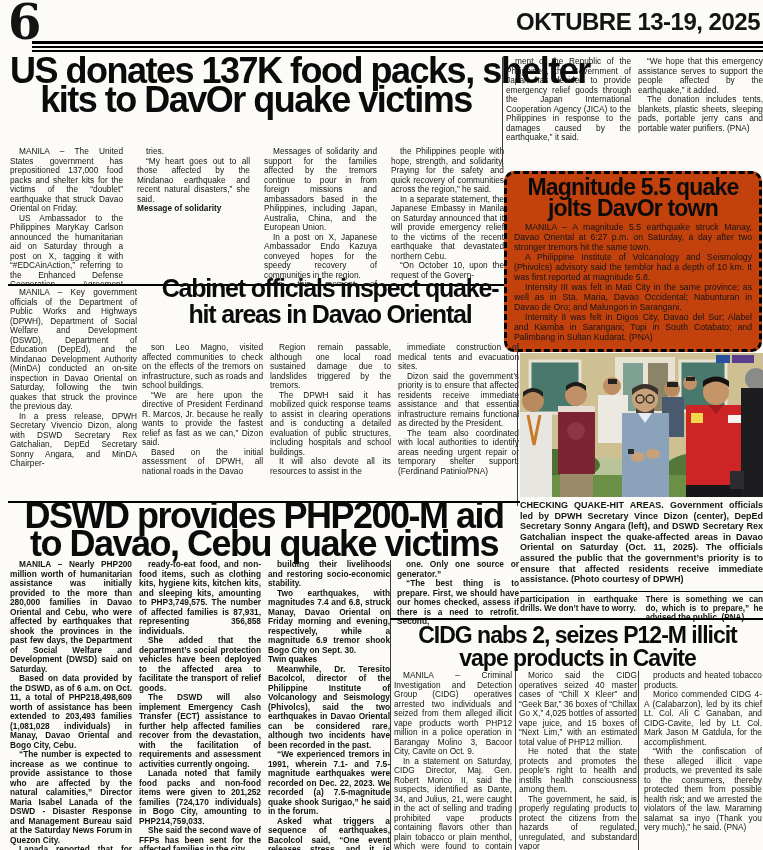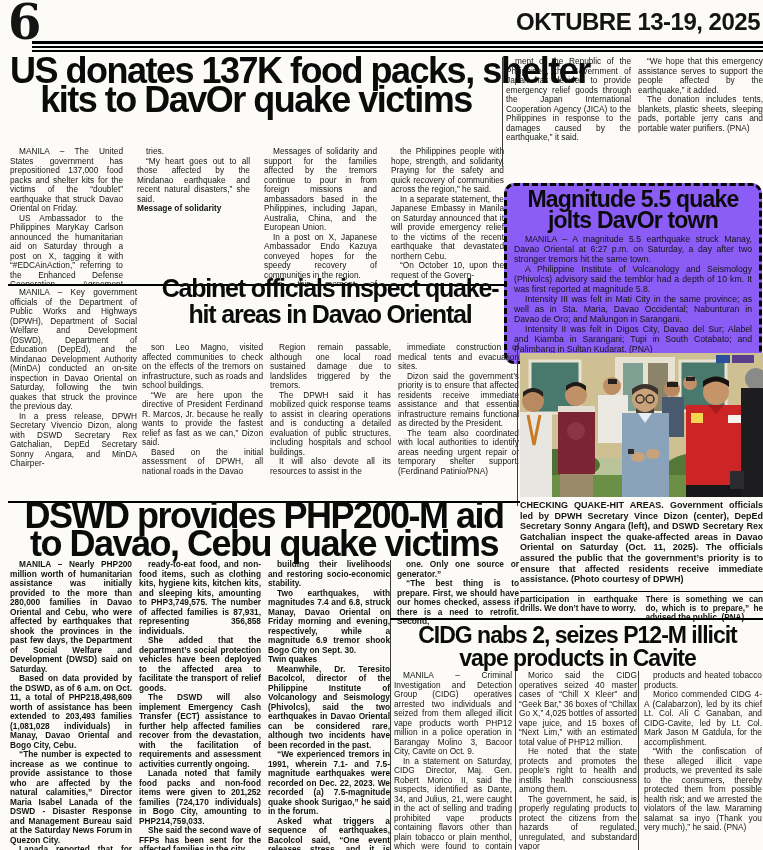--- a/index.html
+++ b/index.html
@@ -26,21 +26,21 @@
   .para{margin:0;text-indent:9px;}
   .subhead{font-weight:bold;text-align:left;text-indent:0;}
   .bold-body .para{font-weight:bold;}
 
   .us-cols{left:10px;top:147px;width:494px;height:137px;gap:14px;}
   .us-cols .bodycol{width:119px;}
   .usr-cols{left:506px;top:57px;width:257px;height:112px;gap:7px;}
   .usr-cols .bodycol{width:125px;}
 
   
-  .mag-box{position:absolute;left:504px;top:183px;width:258px;height:181px;border:3.5px dashed #000;border-radius:10px;box-sizing:border-box;padding:3px 7px 2px 7px;background:#8b5cf6;}
+  .mag-box{position:absolute;left:504px;top:171px;width:258px;height:181px;border:3.5px dashed #000;border-radius:10px;box-sizing:border-box;padding:3px 7px 2px 7px;background:#c2410c;}
   .mag-hl{font-size:23px;line-height:21px;letter-spacing:-0.8px;margin-bottom:3px;}
   .mag-body{font-size:8.7px;line-height:10px;text-align:justify;}
   .mag-body .para{text-indent:11px;}
 
   .cab-left{left:10px;top:288px;width:127px;height:220px;}
   .cab-left .bodycol{width:127px;}
   .cab-cols{left:142px;top:343px;width:378px;height:164px;gap:7px;}
   .cab-cols .bodycol{width:121px;}
 
   

